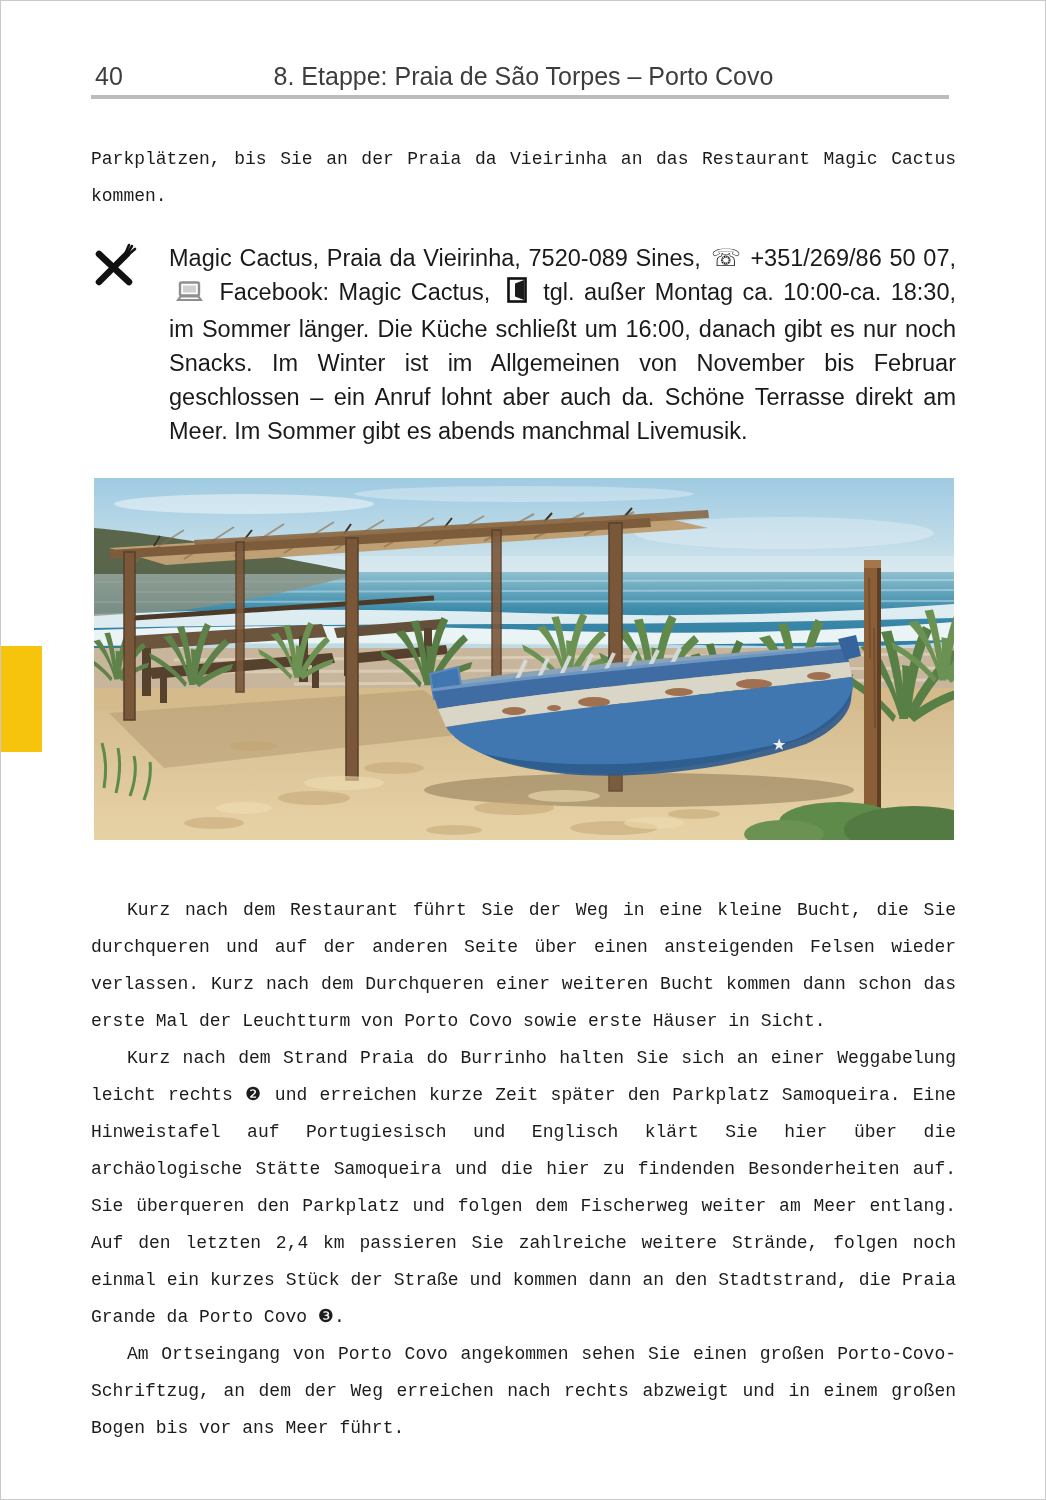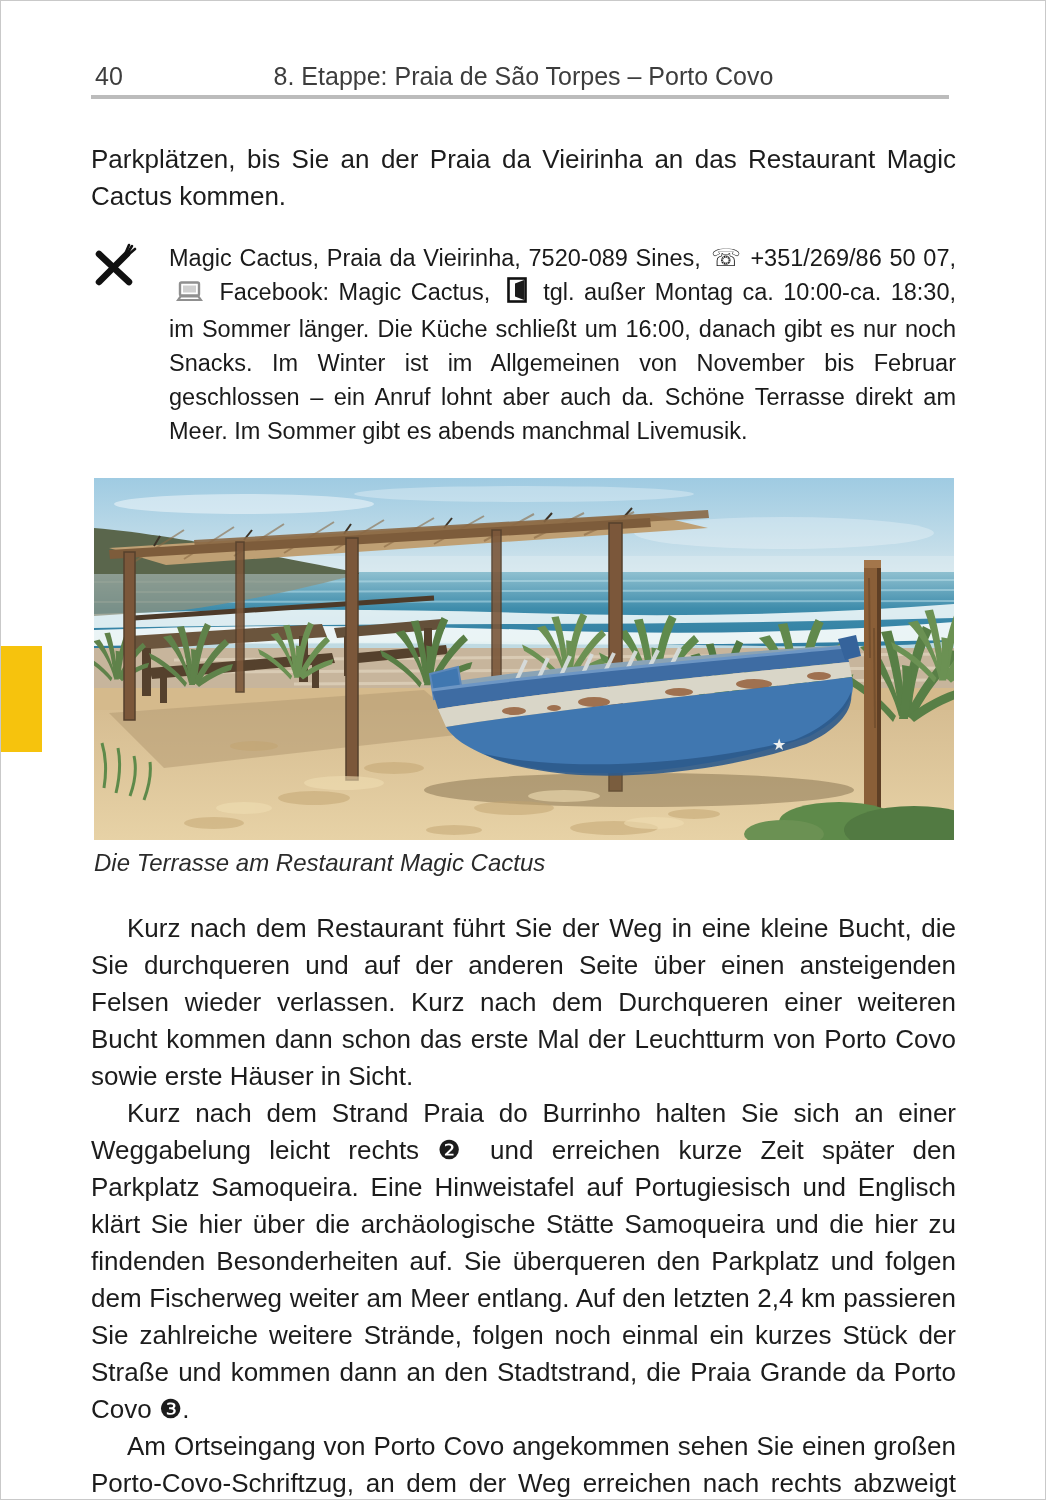--- a/index.html
+++ b/index.html
@@ -16,22 +16,22 @@
   .content{position:relative;margin:0 0 0 90px;width:865px;}
   
   .header{position:relative;margin-top:61px;height:30px;
     font-family:"Liberation Sans","DejaVu Sans",sans-serif;
     font-size:25px;color:#3d3d3d;line-height:28px;}
   .page-number{position:absolute;left:4px;top:0;}
   .header-title{text-align:center;}
   .header-rule{margin-top:3px;height:4px;background:#bcbcbc;width:858px;}
   
   .body-par{
-    font-size:26px;line-height:37px;text-align:justify;margin:0;
-    font-family:Liberation Sans, sans-serif;
+    font-size:18px;line-height:37px;text-align:justify;margin:0;
+    font-family:Liberation Mono, monospace;
   }
   .intro{margin-top:42px;}
   
   .info-box{display:flex;margin-top:26px;}
   .info-icon-col{width:78px;flex:0 0 78px;padding-top:2px;}
   .info-text{
     flex:1;text-align:justify;
     font-family:"Liberation Sans","DejaVu Sans",sans-serif;
     font-size:23.5px;line-height:34px;color:#1a1a1a;
   }
@@ -39,21 +39,21 @@
   .phone-char{font-family:"DejaVu Sans",sans-serif;font-size:24px;margin:0 2px;}
   
   .photo-wrap{margin-top:30px;margin-left:3px;width:860px;height:362px;overflow:hidden;}
   .photo-wrap svg{display:block;}
   .caption{
     margin-top:8px;margin-left:3px;
     font-family:"Liberation Sans","DejaVu Sans",sans-serif;
     font-style:italic;font-size:24px;color:#2b2b2b;line-height:30px;
   }
   
-  .main-pars{margin-top:32px;}
+  .main-pars{margin-top:52px;}
   .main-pars p{margin:0;text-indent:36px;}
   
   .edge-tab{position:absolute;left:0;top:645px;width:41px;height:106px;background:#F6C30D;}
 </style>
 </head>
 <body>
 
 <div class="page">
 
   <div class="edge-tab"></div>
@@ -278,21 +278,20 @@
         </g>
         <g fill="#efddb2" opacity="0.6">
           <ellipse cx="250" cy="305" rx="40" ry="7"></ellipse>
             <ellipse cx="470" cy="318" rx="36" ry="6"></ellipse>
           <ellipse cx="150" cy="330" rx="28" ry="6"></ellipse>
             <ellipse cx="560" cy="345" rx="30" ry="6"></ellipse>
         </g>
       </svg>
     </div>
 
-    <div class="caption">Die Terrasse am Restaurant Magic Cactus</div>
 
     <div class="main-pars">
       <p class="body-par">Kurz nach dem Restaurant führt Sie der Weg in eine kleine Bucht, die Sie durchqueren und auf der anderen Seite über einen ansteigenden Felsen wieder verlassen. Kurz nach dem Durchqueren einer weiteren Bucht kommen dann schon das erste Mal der Leuchtturm von Porto Covo sowie erste Häuser in Sicht.</p>
       <p class="body-par">Kurz nach dem Strand Praia do Burrinho halten Sie sich an einer Weggabelung leicht rechts ❷ und erreichen kurze Zeit später den Parkplatz Samoqueira. Eine Hinweistafel auf Portugiesisch und Englisch klärt Sie hier über die archäologische Stätte Samoqueira und die hier zu findenden Besonderheiten auf. Sie überqueren den Parkplatz und folgen dem Fischerweg weiter am Meer entlang. Auf den letzten 2,4 km passieren Sie zahlreiche weitere Strände, folgen noch einmal ein kurzes Stück der Straße und kommen dann an den Stadtstrand, die Praia Grande da Porto Covo ❸.</p>
       <p class="body-par">Am Ortseingang von Porto Covo angekommen sehen Sie einen großen Porto-Covo-Schriftzug, an dem der Weg erreichen nach rechts abzweigt und in einem großen Bogen bis vor ans Meer führt.</p>
     </div>
 
   </div>
 </div>
 

